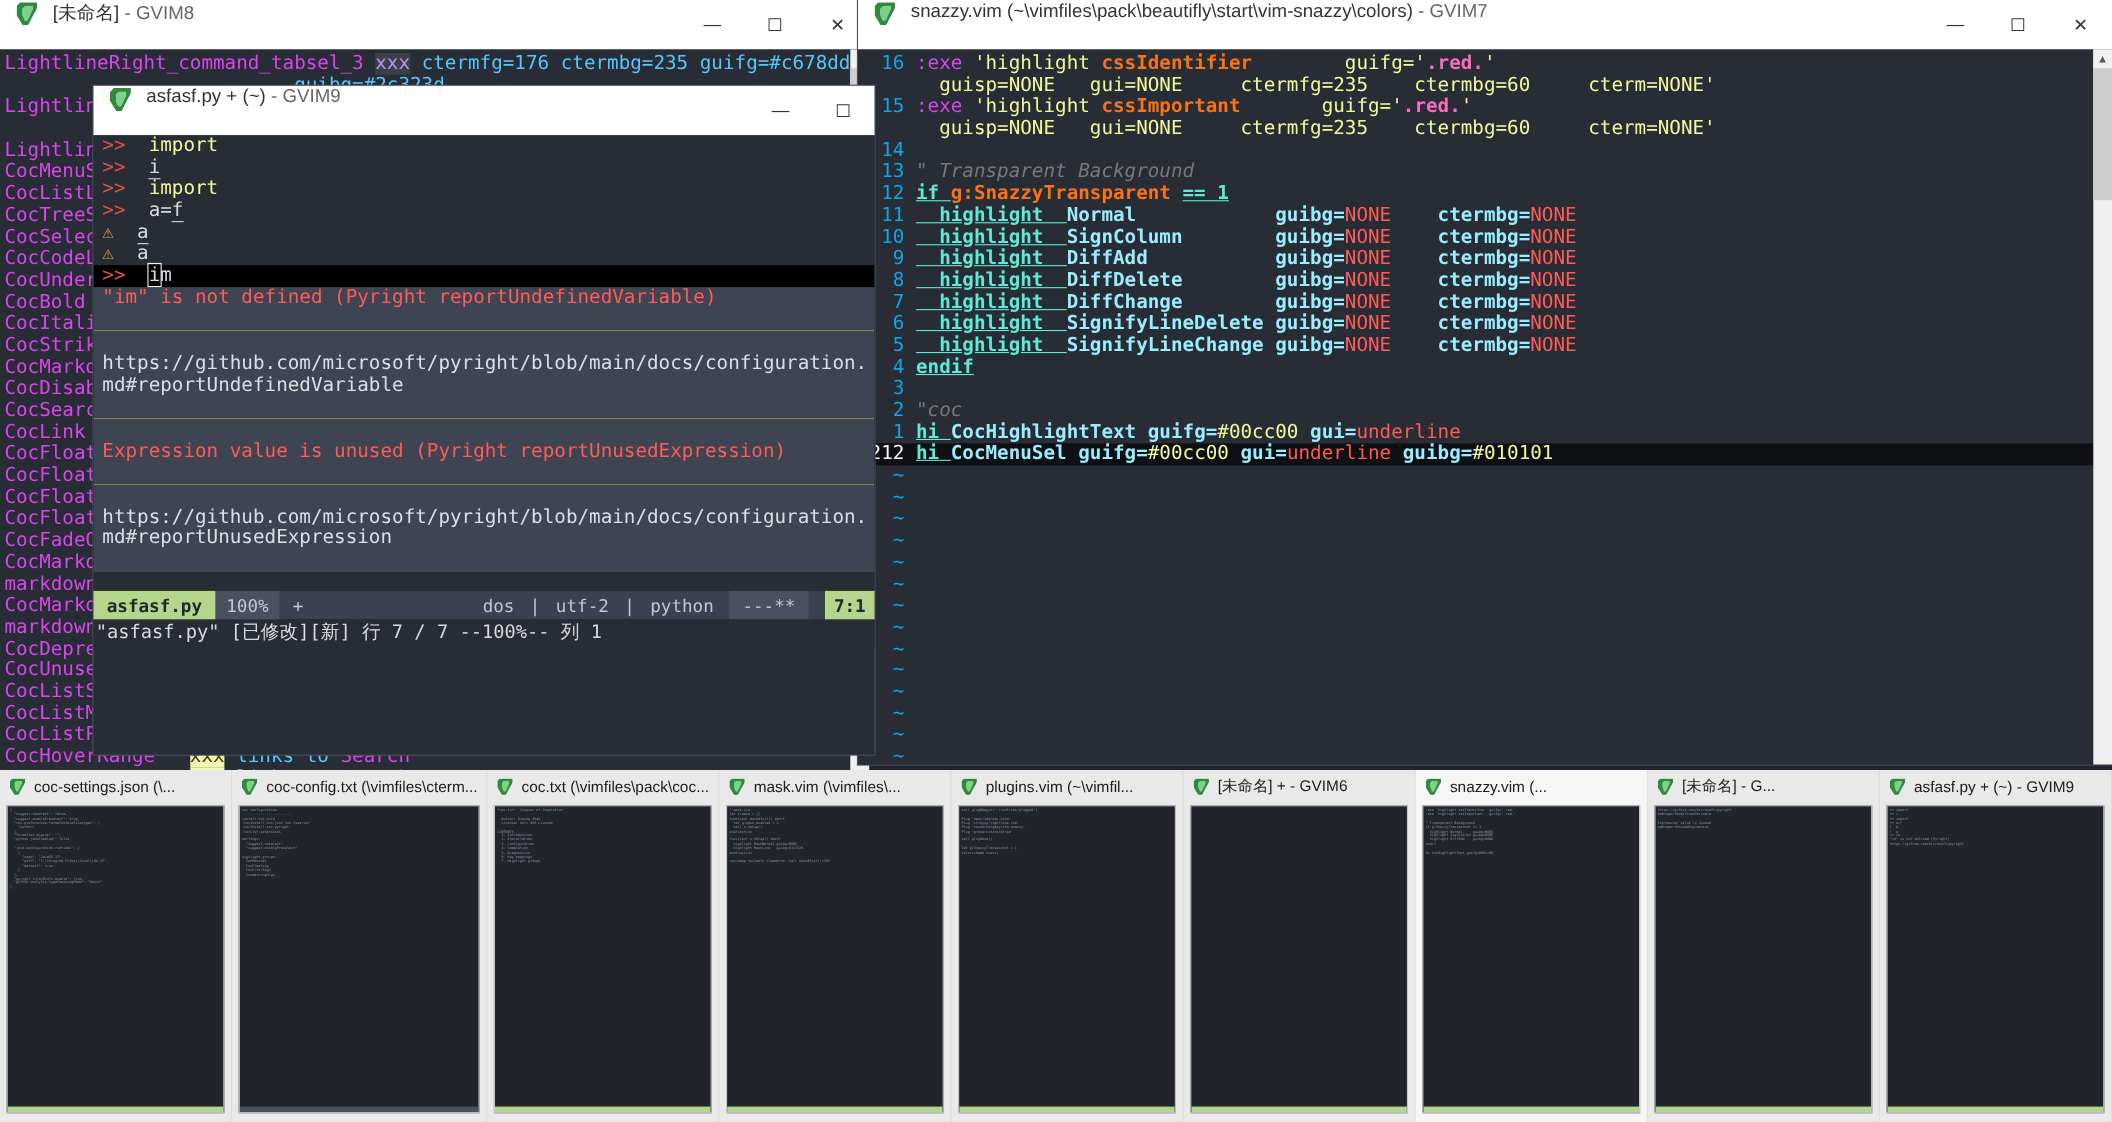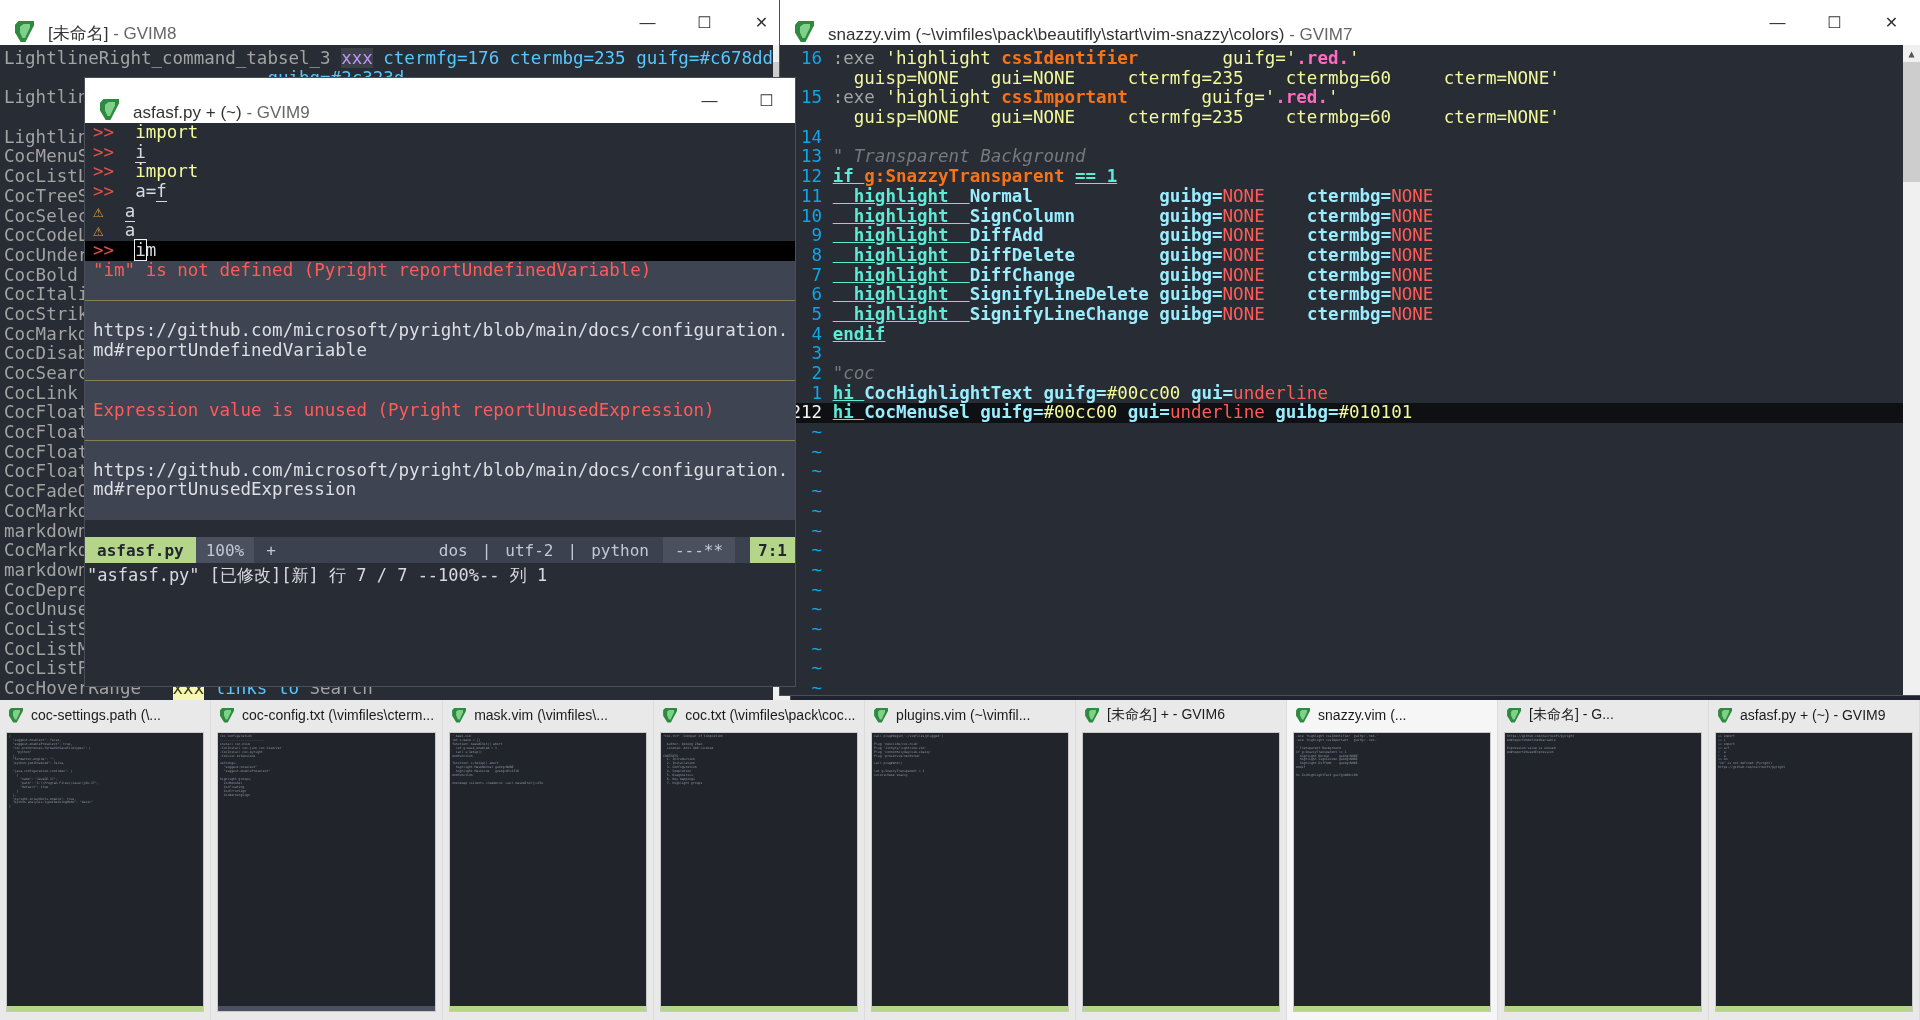--- a/index.html
+++ b/index.html
@@ -6,21 +6,21 @@
   html,body{
     width:1920px; height:1020px; overflow:hidden;
     background:#1f2430;
     font-family:"DejaVu Sans Mono", monospace;
   }
   #root{ position:relative; width:1920px; height:1020px; }
 
   
   .win{ position:absolute; background:#282c34; box-shadow:0 0 0 1px #4a4f5a; }
   .titlebar{
-    height:45px; background:#ffffff; display:flex; align-items:flex-end;
+    height:45px; background:#ffffff; display:flex; align-items:flex-start;
     font-family:"Liberation Sans", sans-serif; font-size:17px; color:#2b2b2b;
     user-select:none;
   }
   .titlebar .vicon{ width:26px;height:26px; margin-left:12px; margin-right:10px; position:relative; flex:0 0 auto;}
   .titlebar .ttext{ flex:1 1 auto; white-space:nowrap; overflow:hidden; color:#333; }
   .titlebar .ttext .dim{ color:#666; }
   .wbtns{ display:flex; height:45px; flex:0 0 auto; }
   .wbtn{ width:57px; height:45px; display:flex; align-items:center; justify-content:center;
          font-family:"Liberation Sans", sans-serif; font-size:16px; color:#333; }
 
@@ -50,21 +50,21 @@
   .c-numcur   { color:#f8f8f2; }
   .c-kw       { color:#5eead4; font-weight:bold;text-decoration:underline; }
   .c-ident    { color:#f97316; font-weight:bold; }
   .c-attr     { color:#9aedfe; font-weight:bold; }
   .c-none     { color:#ff5c57; }
   .c-str      { color:#f3f99d; }
   .c-strred   { color:#ff6ac1; font-weight:bold; }
   .c-cmt      { color:#78787e; font-style:italic; }
   .c-val      { color:#f3f99d; }
   .c-under    { color:#ff5c57; }
-  .c-white    { color:#a3a3a3; }
+  .c-white    { color:#d946ef; }
   .c-blue     { color:#57c7ff; }
   .cur-line   { background:#0e1013; }
 
   
   #gvim8{ left:0; top:0; width:790px; height:700px; }
   #gvim8 .titlebar{ background:#fff; }
   #gvim8 .code{ height:655px; padding:4px 0 0 4px; }
 
   .hl-xxx-purple{ color:#bd93f9; background:#3b4048; }
   .sw-magenta{ display:inline-block; width:34px; height:14px; background:#d782e8; vertical-align:-2px;}
@@ -199,21 +199,21 @@
       <span class="sl-flags">---**</span>
       <span class="sl-pos">7:1</span>
     </div>
     <div class="cmdline">"asfasf.py" [已修改][新] 行 7 / 7 --100%-- 列 1</div>
   </div>
 
   <div id="taskbar">
       <div class="tb-item">  
         <div class="tb-head">    
           <span class="tb-vicon"></span>    
-          <span>coc-settings.path (\...</span>  
+          <span>coc-settings.json (\...</span>  
         </div>  
         <div class="tb-thumb">    
           <div class="mini">{
   "suggest.noselect": false,
   "suggest.enablePreselect": true,
   "coc.preferences.formatOnSaveFiletypes": [
     "python"
   ],
   "formatter.engine": "",
   "python.jediEnabled": false,
@@ -253,59 +253,59 @@
   CocFloating
   CocErrorSign
   CocWarningSign
 </div>
           <div class="barb2"></div>  
         </div>
       </div>
       <div class="tb-item">  
         <div class="tb-head">    
           <span class="tb-vicon"></span>    
-          <span>mask.vim (\vimfiles\...</span>  
-        </div>  
-        <div class="tb-thumb">    
-          <div class="mini">" mask.vim
-let s:mask = {}
-function! mask#Init() abort
-  let g:mask_enabled = 1
-  call s:Setup()
-endfunction
-
-function! s:Setup() abort
-  highlight MaskNormal guibg=NONE
-  highlight MaskLine   guibg=#1c1f26
-endfunction
-
-nnoremap &lt;silent&gt; &lt;leader&gt;m :call mask#Init()&lt;CR&gt;
-</div>
-          <div class="barb"></div>  
-        </div>
-      </div>
-      <div class="tb-item">  
-        <div class="tb-head">    
-          <span class="tb-vicon"></span>    
           <span>coc.txt (\vimfiles\pack\coc...</span>  
         </div>  
         <div class="tb-thumb">    
           <div class="mini">*coc.txt*  Conquer of Completion
 
   Author: Qiming Zhao
   License: Anti 996 License
 
 CONTENTS
   1. Introduction
   2. Installation
   3. Configuration
   4. Completion
   5. Diagnostics
   6. Key mappings
   7. Highlight groups
+</div>
+          <div class="barb"></div>  
+        </div>
+      </div>
+      <div class="tb-item">  
+        <div class="tb-head">    
+          <span class="tb-vicon"></span>    
+          <span>mask.vim (\vimfiles\...</span>  
+        </div>  
+        <div class="tb-thumb">    
+          <div class="mini">" mask.vim
+let s:mask = {}
+function! mask#Init() abort
+  let g:mask_enabled = 1
+  call s:Setup()
+endfunction
+
+function! s:Setup() abort
+  highlight MaskNormal guibg=NONE
+  highlight MaskLine   guibg=#1c1f26
+endfunction
+
+nnoremap &lt;silent&gt; &lt;leader&gt;m :call mask#Init()&lt;CR&gt;
 </div>
           <div class="barb"></div>  
         </div>
       </div>
       <div class="tb-item">  
         <div class="tb-head">    
           <span class="tb-vicon"></span>    
           <span>plugins.vim (~\vimfil...</span>  
         </div>  
         <div class="tb-thumb">    

